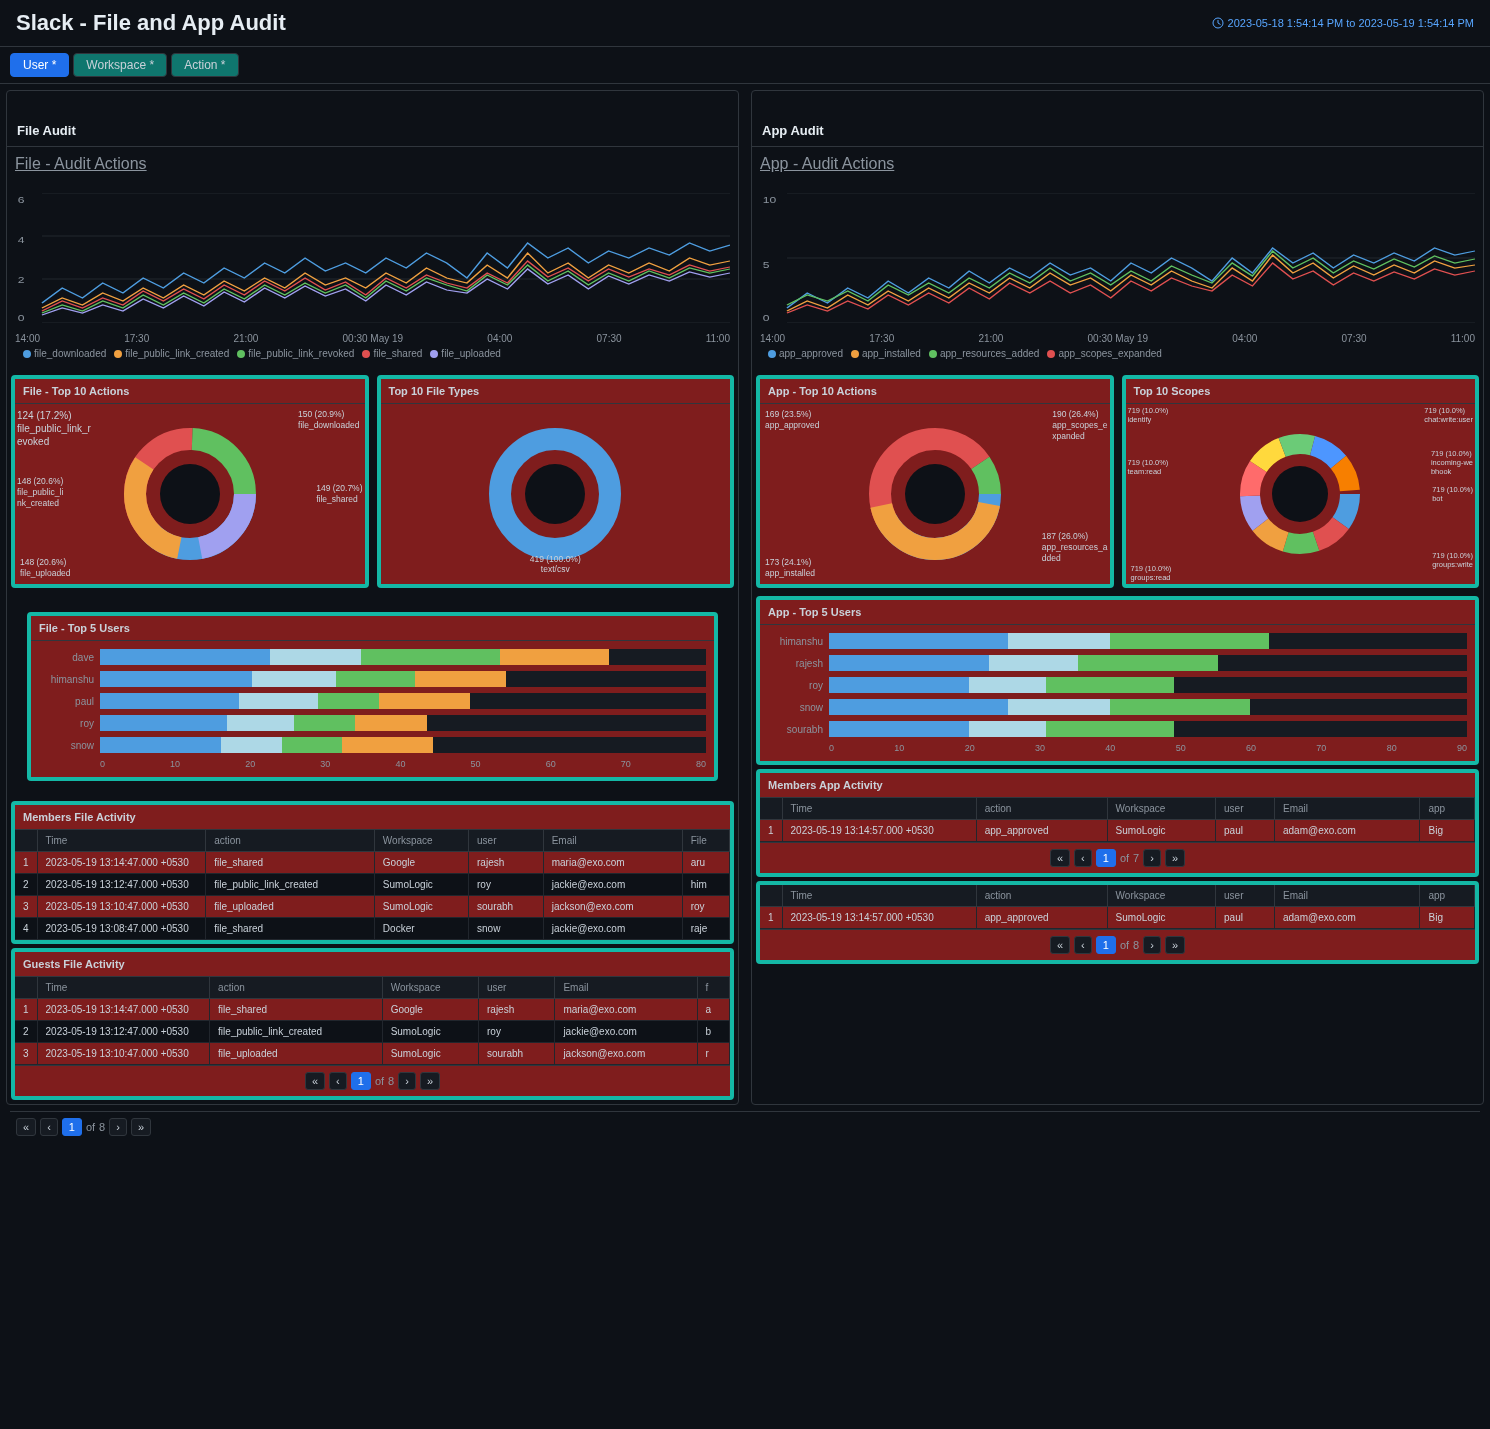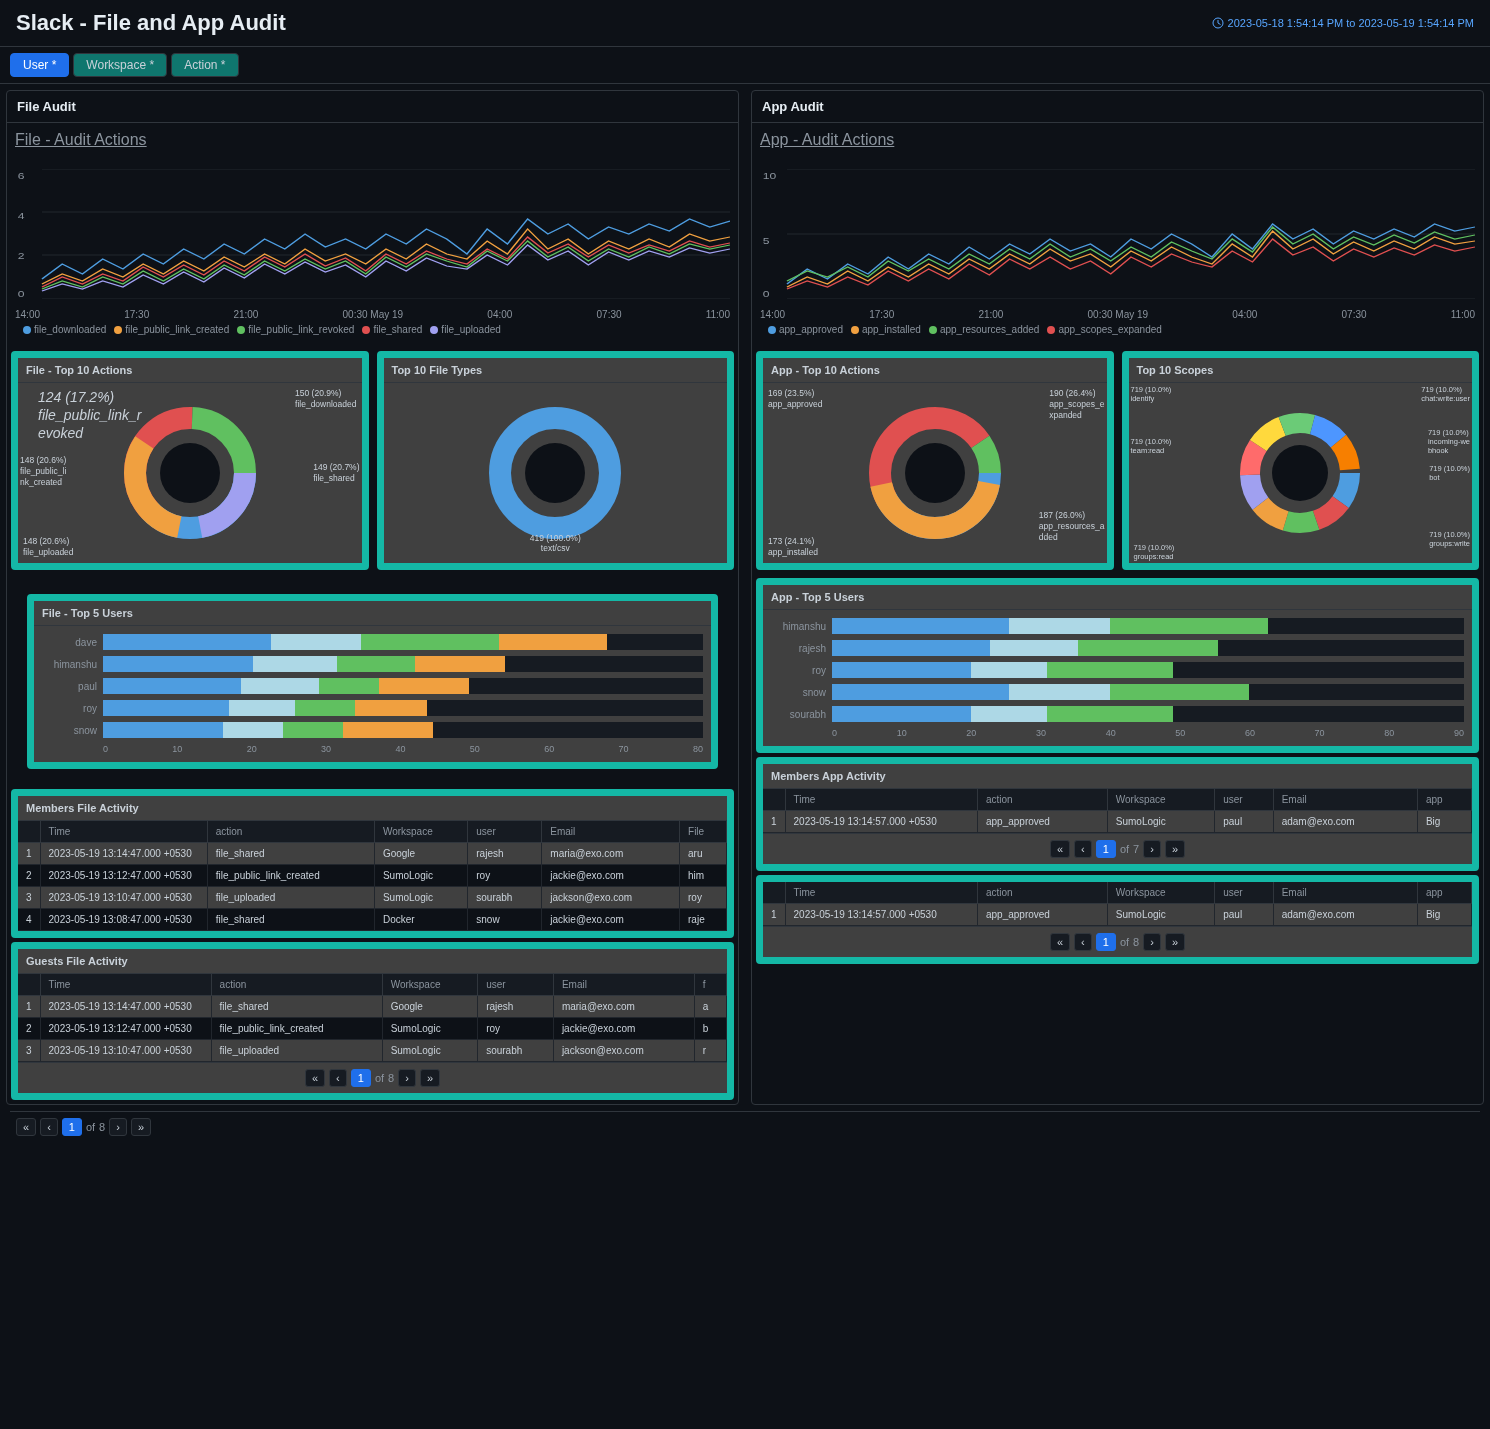--- a/index.html
+++ b/index.html
@@ -59,20 +59,21 @@
       margin: 6px;
       border-radius: 4px;
       background: #0d1117;
     }
     .panel-title {
       font-size: 13px;
       font-weight: 600;
       color: #e6edf3;
       padding: 8px 10px;
       border-bottom: 1px solid #30363d;
+      margin-top: 24px;
     }
     .chart-container {
       padding: 8px;
       position: relative;
     }
     .chart-label {
       font-size: 16px;
       color: #8b949e;
       margin-bottom: 20px;
       text-decoration: underline;
@@ -107,24 +108,24 @@
       width: 8px;
       height: 8px;
       border-radius: 50%;
     }
     .sub-panel-grid {
       display: grid;
       grid-template-columns: 1fr 1fr;
       gap: 0;
     }
     .sub-panel {
-      border: 7px solid #14b8a6;
+      border: 4px solid #14b8a6;
       margin: 4px;
       border-radius: 4px;
-      background: #404040;
+      background: #7f1d1d;
     }
     .sub-panel-title {
       font-size: 11px;
       font-weight: 600;
       color: #c9d1d9;
       padding: 6px 8px;
       border-bottom: 1px solid #30363d;
     }
     .donut-container {
       display: flex;
@@ -335,21 +336,21 @@
           </svg>
 
           <div style="position:absolute; top:5px; right:5px; font-size:8.5px; color:#c9d1d9; text-align:left; line-height:1.3;">
             <div>150 (20.9%)</div>
               <div>file_downloaded</div>
           </div>
           <div style="position:absolute; top:50%; right:2px; font-size:8.5px; color:#c9d1d9; text-align:left; transform:translateY(-50%); line-height:1.3;">
             <div>149 (20.7%)</div>
               <div>file_shared</div>
           </div>
-          <div style="position:absolute; top:5px; left:20px; font-size:14px; color:#c9d1d9; line-height:1.3;font-style:italic;">
+          <div style="position:absolute; top:5px; left:2px; font-size:10px; color:#c9d1d9; line-height:1.3;">
             <div>124 (17.2%)</div>
               <div>file_public_link_r</div>
               <div>evoked</div>
           </div>
           <div style="position:absolute; top:40%; left:2px; font-size:8.5px; color:#c9d1d9; line-height:1.3;">
             <div>148 (20.6%)</div>
               <div>file_public_li</div>
               <div>nk_created</div>
           </div>
           <div style="position:absolute; bottom:5px; left:5px; font-size:8.5px; color:#c9d1d9; line-height:1.3;">

